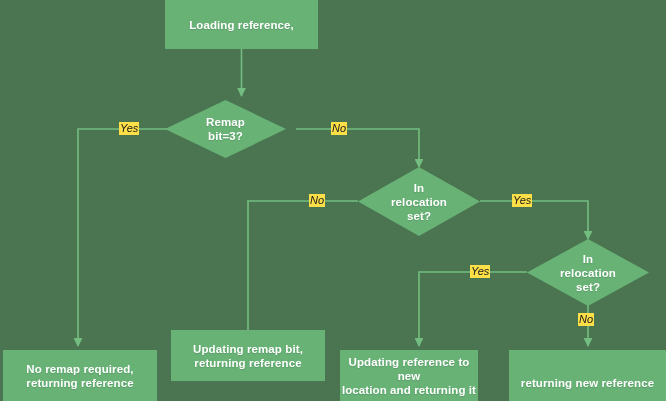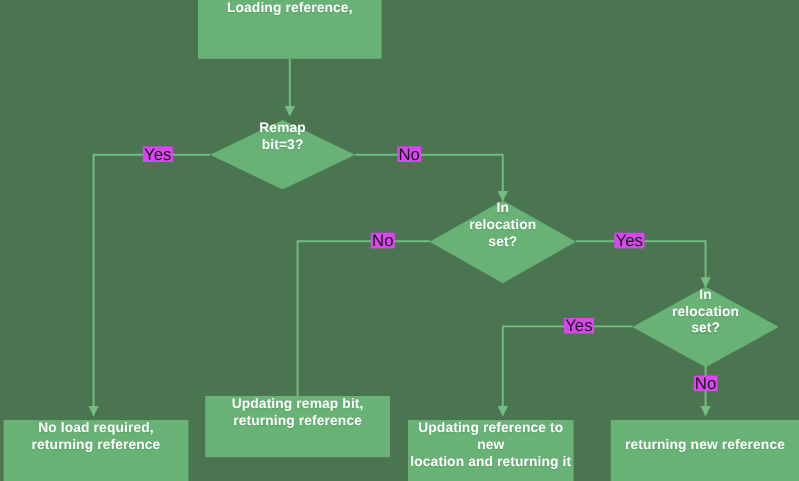--- a/index.html
+++ b/index.html
@@ -23,21 +23,21 @@
     position: absolute;
     left: 0;
     top: 0;
     width: 666px;
     height: 401px;
   }
   .node {
     position: absolute;
     box-sizing: border-box;
     display: flex;
-    align-items: flex-start;
+    align-items: center;
     justify-content: center;
     text-align: center;
     color: #ffffff;
     font-size: 11.5px;
     font-weight: bold;
     line-height: 14px;
     letter-spacing: 0.1px;
     text-shadow: 0 1px 1px rgba(0,0,0,0.12);
   }
   .proc {
@@ -55,28 +55,29 @@
     background: #68b276;
     clip-path: polygon(50% 0%, 100% 50%, 50% 100%, 0% 50%);
   }
   .decision .dlabel {
     position: relative;
     z-index: 2;
     padding: 0 6px;
   }
   .edge-label {
     position: absolute;
-    background: #d946ef;
+    background: #fde047;
     color: #1a1a1a;
-    font-size: 14px;
+    font-size: 11px;
     line-height: 13px;
     font-family: "Liberation Sans", sans-serif;
     padding: 0px 1px;
     white-space: nowrap;
     z-index: 5;
+    font-style: italic;
   }
 </style>
 </head>
 <body>
 
 <div id="flow-root">
 
   <svg id="edges" viewBox="0 0 666 401" width="666" height="401" xmlns="http://www.w3.org/2000/svg">
     <defs>
       <marker id="arrow" viewBox="0 0 10 10" refX="9" refY="5" markerWidth="5.5" markerHeight="5.5" orient="auto-start-reverse">
@@ -100,21 +101,21 @@
       <path d="M 588 305 L 588 346" marker-end="url(#arrow)"></path>
     </g>
   </svg>
 
   <div class="node proc" style="left:165px; top:0px; width:153px; height:49px;">
     <div>
       <span>Loading reference,</span><br>
     </div>
   </div>
 
-  <div class="node decision" style="left:175px; top:100px; width:121px; height:58px;">
+  <div class="node decision" style="left:165px; top:100px; width:121px; height:58px;">
     <span class="diamond-shape"></span>
     <div class="dlabel">
       <span>Remap</span><br>
       <span>bit=3?</span>
     </div>
   </div>
 
   <div class="node decision" style="left:358px; top:167px; width:122px; height:69px;">
     <span class="diamond-shape"></span>
     <div class="dlabel">
@@ -128,21 +129,21 @@
     <span class="diamond-shape"></span>
     <div class="dlabel">
       <span>In</span><br>
       <span>relocation</span><br>
       <span>set?</span>
     </div>
   </div>
 
   <div class="node proc" style="left:3px; top:350px; width:154px; height:51px;">
     <div>
-      <span>No load required,</span><br>
+      <span>No remap required,</span><br>
       <span>returning reference</span>
     </div>
   </div>
 
   <div class="node proc" style="left:171px; top:330px; width:154px; height:51px;">
     <div>
       <span>Updating remap bit,</span><br>
       <span>returning reference</span>
     </div>
   </div>

